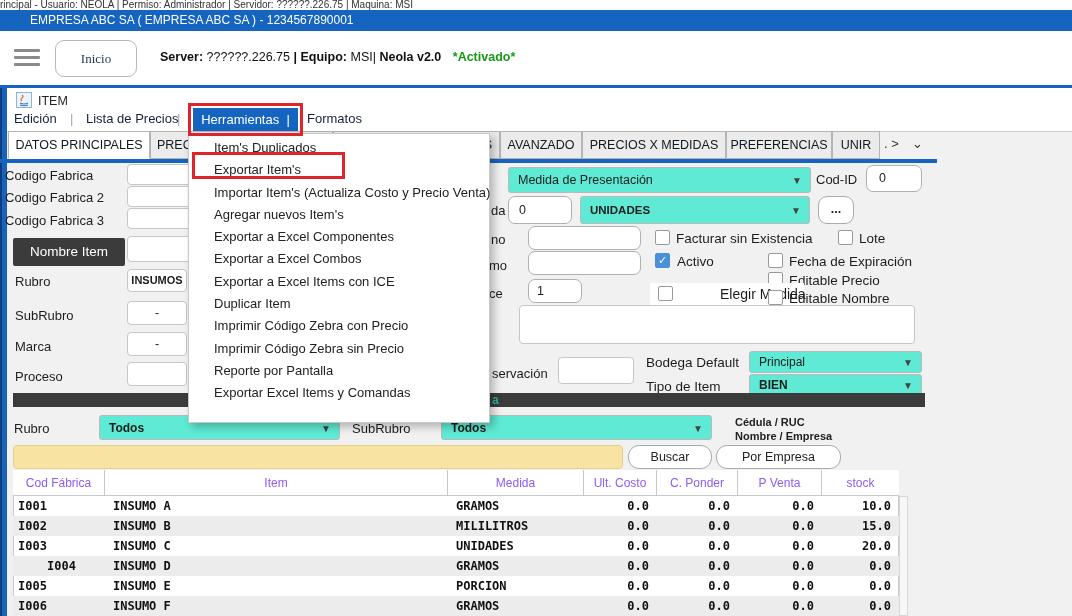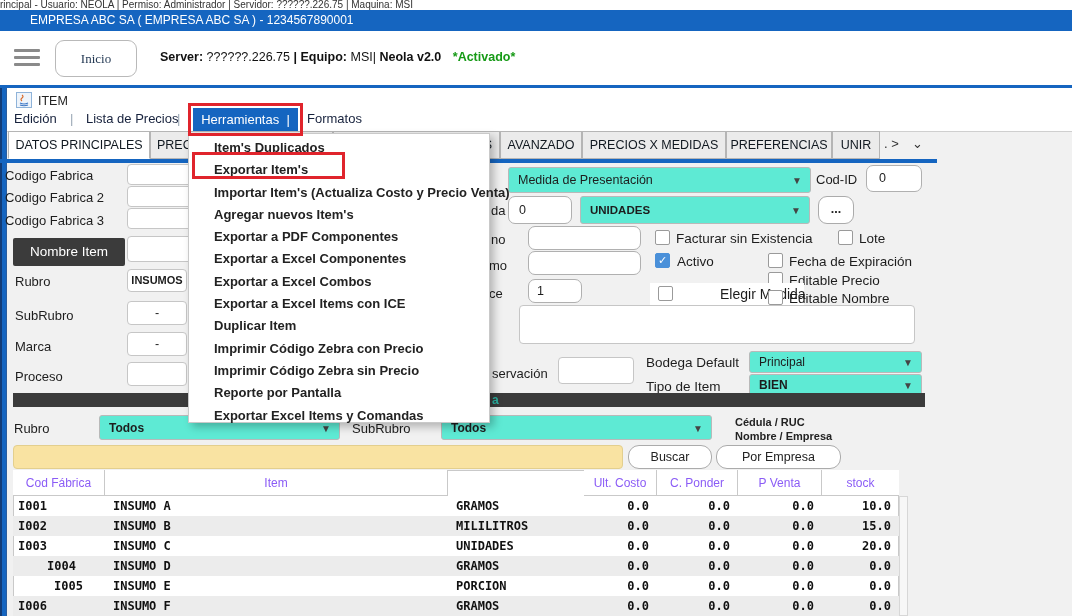--- a/index.html
+++ b/index.html
@@ -60,21 +60,21 @@
   .th{top:470px;height:26px;box-sizing:border-box;border-right:1px solid #c9c9c9;border-bottom:1px solid #c9c9c9;
       font-size:12px;color:#8b5cf6;text-align:center;line-height:26px;background:#fff;overflow:hidden;}
   .tr{left:13px;width:886px;height:20px;font-family:"DejaVu Sans Mono",monospace;font-size:12px;font-weight:600;color:#111;}
   .tr.alt{background:#ececec;}
   .td{position:absolute;top:0;height:20px;line-height:20px;box-sizing:border-box;white-space:nowrap;overflow:hidden;}
   .num{text-align:right;padding-right:8px;}
   .scrolltrack{left:899px;top:496px;width:9px;height:120px;background:#f7f7f7;border:1px solid #d7d7d7;box-sizing:border-box;}
   
   .menu-panel{left:188px;top:133px;width:302px;height:290px;background:#fff;border:1px solid #c9c9c9;
               box-shadow:4px 4px 8px rgba(0,0,0,0.25);z-index:50;padding-top:3px;box-sizing:border-box;}
-  .menu-item{height:22.3px;line-height:22.3px;padding-left:25px;font-size:13px;color:#222;white-space:nowrap;font-weight:bold;}
+  .menu-item{height:22.3px;line-height:22.3px;padding-left:25px;font-size:13px;color:#222;white-space:nowrap;}
   
   .redbox{border:3px solid #e0242c;box-sizing:border-box;z-index:60;background:transparent;}
 </style>
 </head>
 <body>
 
 <div id="app">
 
   <div class="abs titlebar">
     <span>rincipal - Usuario: NEOLA    |   Permiso: Administrador   |   Servidor: ??????.226.75   |   Maquina: MSI</span>
@@ -226,20 +226,21 @@
     <div style="margin-top:2px;">Nombre / Empresa</div>
   </div>
 
   <div class="abs yellow" style="left:13px;top:445px;width:610px;height:24px;font-size:12px;line-height:22px;padding-left:8px;"></div>
   <div class="abs wbtn" style="left:628px;top:445px;width:84px;height:24px;line-height:22px;">Buscar</div>
   <div class="abs wbtn" style="left:716px;top:445px;width:125px;height:24px;line-height:22px;">Por Empresa</div>
 
   <div class="abs tbl-border"></div>
   <div class="abs th" style="left:13px;width:92px;">Cod Fábrica</div>
   <div class="abs th" style="left:105px;width:343px;">Item</div>
+  <div class="abs th" style="left:448px;width:136px;">Medida</div>
   <div class="abs th" style="left:584px;width:73px;">Ult. Costo</div>
   <div class="abs th" style="left:657px;width:81px;">C. Ponder</div>
   <div class="abs th" style="left:738px;width:84px;">P Venta</div>
   <div class="abs th" style="left:822px;width:77px;border-right:none;">stock</div>
 
   <div class="abs tr" style="top:496px;">
     <span class="td" style="left:0;width:92px;padding-left:5px;">I001</span>
     <span class="td" style="left:92px;width:343px;padding-left:8px;">INSUMO A</span>
     <span class="td" style="left:435px;width:136px;padding-left:8px;">GRAMOS</span>
     <span class="td num" style="left:571px;width:73px;">0.0</span>
@@ -268,21 +269,21 @@
   <div class="abs tr alt" style="top:556px;">
     <span class="td" style="left:0;width:92px;padding-left:5px;text-align:center;">I004</span>
     <span class="td" style="left:92px;width:343px;padding-left:8px;">INSUMO D</span>
     <span class="td" style="left:435px;width:136px;padding-left:8px;">GRAMOS</span>
     <span class="td num" style="left:571px;width:73px;">0.0</span>
     <span class="td num" style="left:644px;width:81px;">0.0</span>
     <span class="td num" style="left:725px;width:84px;">0.0</span>
     <span class="td num" style="left:809px;width:77px;">0.0</span>
   </div>
   <div class="abs tr" style="top:576px;">
-    <span class="td" style="left:0;width:92px;padding-left:5px;margin-left:36px;">I005</span>
+    <span class="td" style="left:0;width:92px;padding-left:5px;">I005</span>
     <span class="td" style="left:92px;width:343px;padding-left:8px;">INSUMO E</span>
     <span class="td" style="left:435px;width:136px;padding-left:8px;">PORCION</span>
     <span class="td num" style="left:571px;width:73px;">0.0</span>
     <span class="td num" style="left:644px;width:81px;">0.0</span>
     <span class="td num" style="left:725px;width:84px;">0.0</span>
     <span class="td num" style="left:809px;width:77px;">0.0</span>
   </div>
   <div class="abs tr alt" style="top:596px;">
     <span class="td" style="left:0;width:92px;padding-left:5px;">I006</span>
     <span class="td" style="left:92px;width:343px;padding-left:8px;">INSUMO F</span>
@@ -292,21 +293,20 @@
     <span class="td num" style="left:725px;width:84px;">0.0</span>
     <span class="td num" style="left:809px;width:77px;">0.0</span>
   </div>
   <div class="abs scrolltrack"></div>
 
   <div class="abs menu-panel">
     <div class="menu-item">Item's Duplicados</div>
     <div class="menu-item">Exportar Item's</div>
     <div class="menu-item">Importar Item's (Actualiza Costo y Precio Venta)</div>
     <div class="menu-item">Agregar nuevos Item's</div>
-    <div class="menu-item">Exportar a PDF Componentes</div>
     <div class="menu-item">Exportar a Excel Componentes</div>
     <div class="menu-item">Exportar a Excel Combos</div>
     <div class="menu-item">Exportar a Excel Items con ICE</div>
     <div class="menu-item">Duplicar Item</div>
     <div class="menu-item">Imprimir Código Zebra con Precio</div>
     <div class="menu-item">Imprimir Código Zebra sin Precio</div>
     <div class="menu-item">Reporte por Pantalla</div>
     <div class="menu-item">Exportar Excel Items y Comandas</div>
   </div>
 

